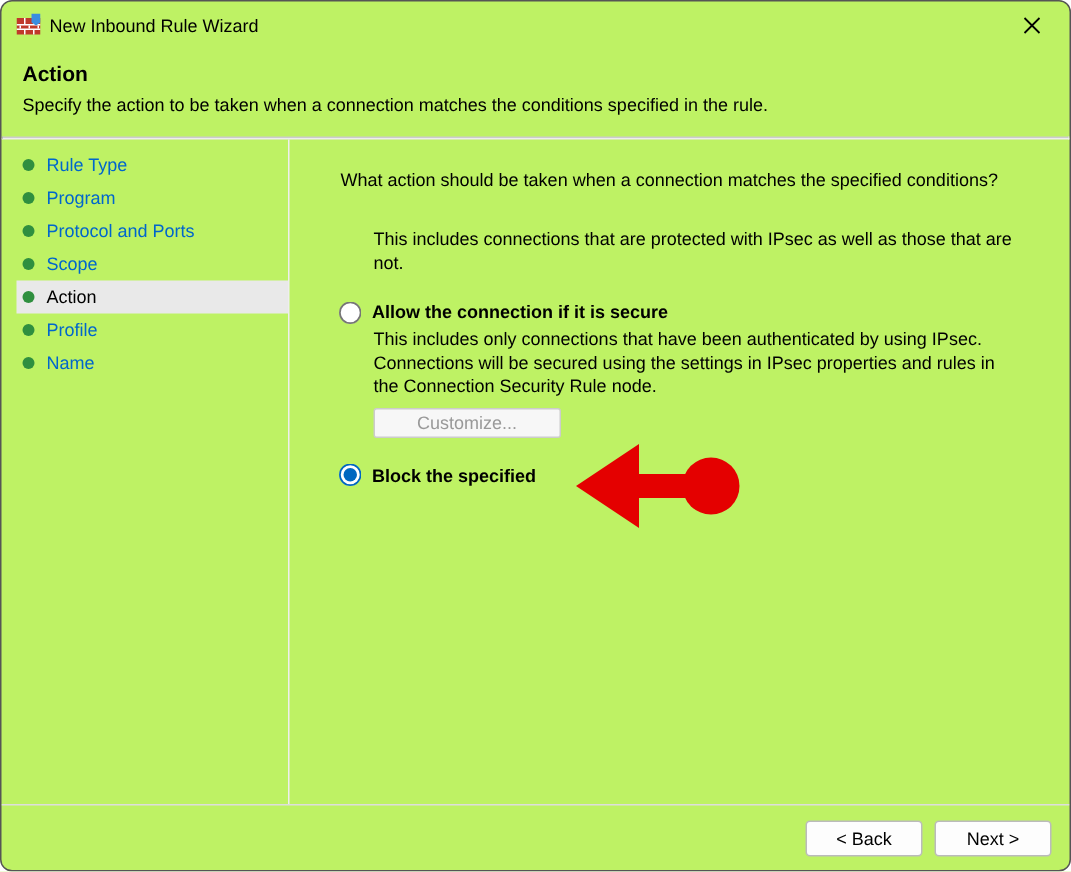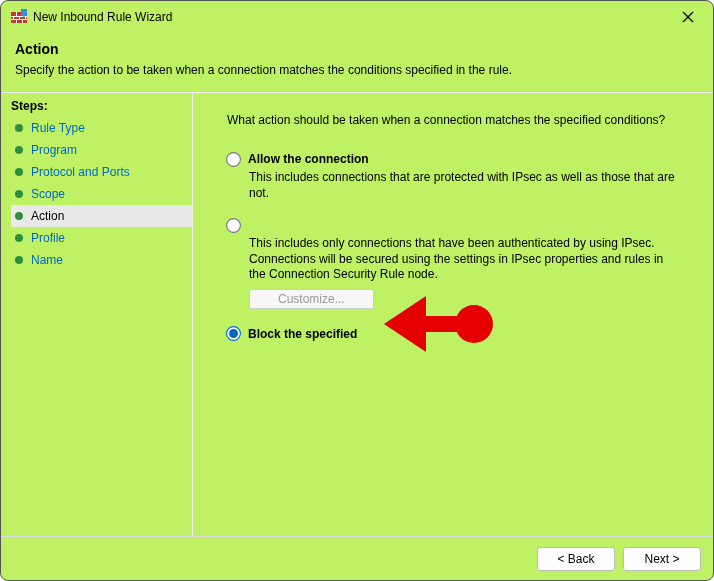--- a/index.html
+++ b/index.html
@@ -214,21 +214,20 @@
   <div class="header">
     <h1>Action</h1>
     <p>Specify the action to be taken when a connection matches the conditions specified in the rule.</p>
   </div>
 
   <hr class="divider">
 
   <div class="body">
 
     <div class="steps">
-      <div class="steps-title">Steps:</div>
 
       <div class="step">
         <span class="bullet"></span>
         <span class="label">Rule Type</span>
       </div>
       <div class="step">
         <span class="bullet"></span>
         <span class="label">Program</span>
       </div>
       <div class="step">
@@ -248,32 +247,29 @@
         <span class="label">Profile</span>
       </div>
       <div class="step">
         <span class="bullet"></span>
         <span class="label">Name</span>
       </div>
     </div>
 
     <div class="content">
       <div class="prompt">What action should be taken when a connection matches the specified conditions?</div>
+
+      <div class="option">
+        <div class="opt-desc">This includes connections that are protected with IPsec as well as those that are not.</div>
+      </div>
 
       <div class="option">
         <label class="row1">
           <input type="radio" name="action" style="">
-          <span class="opt-title">Allow the connection</span>
-        </label>
-        <div class="opt-desc">This includes connections that are protected with IPsec as well as those that are not.</div>
-      </div>
-
-      <div class="option">
-        <label class="row1">
-          <input type="radio" name="action" style="">
+          <span class="opt-title">Allow the connection if it is secure</span>
         </label>
         <div class="opt-desc">This includes only connections that have been authenticated by using IPsec. Connections will be secured using the settings in IPsec properties and rules in the Connection Security Rule node.</div>
         <div class="customize">
           <button disabled="">Customize...</button>
         </div>
       </div>
 
       <div class="option">
         <label class="row1">
           <input type="radio" name="action" checked="" style="">

